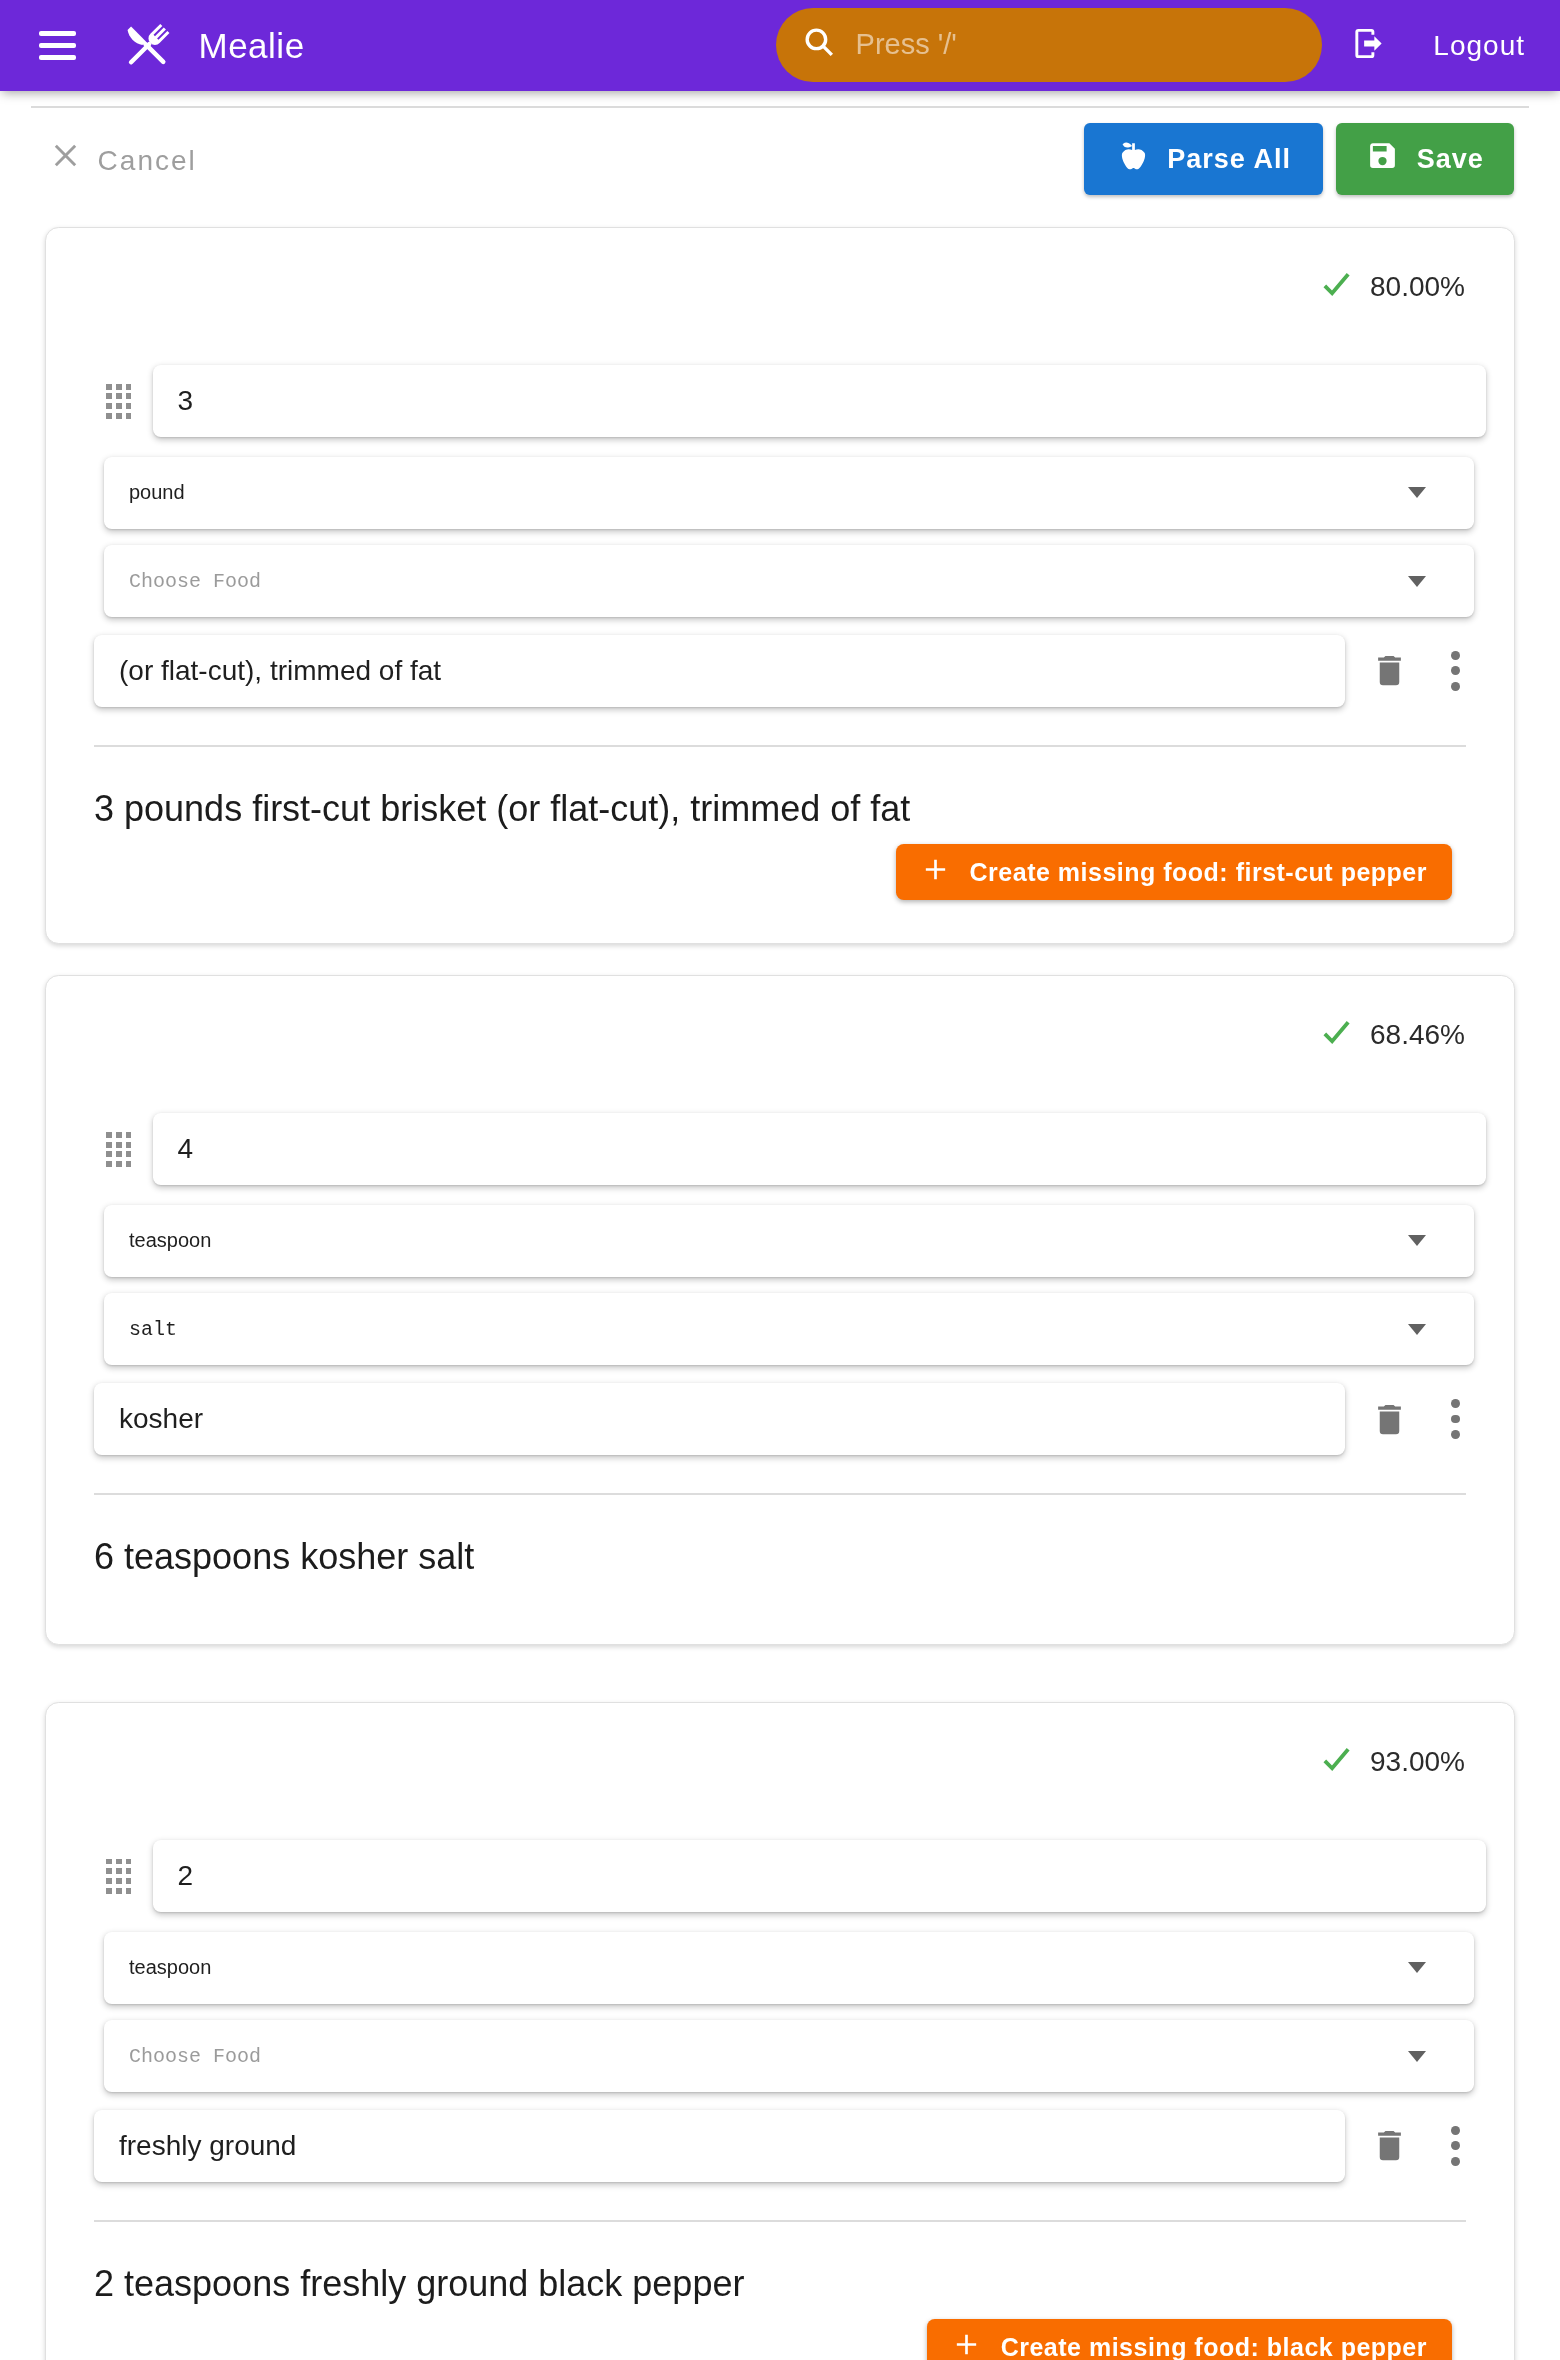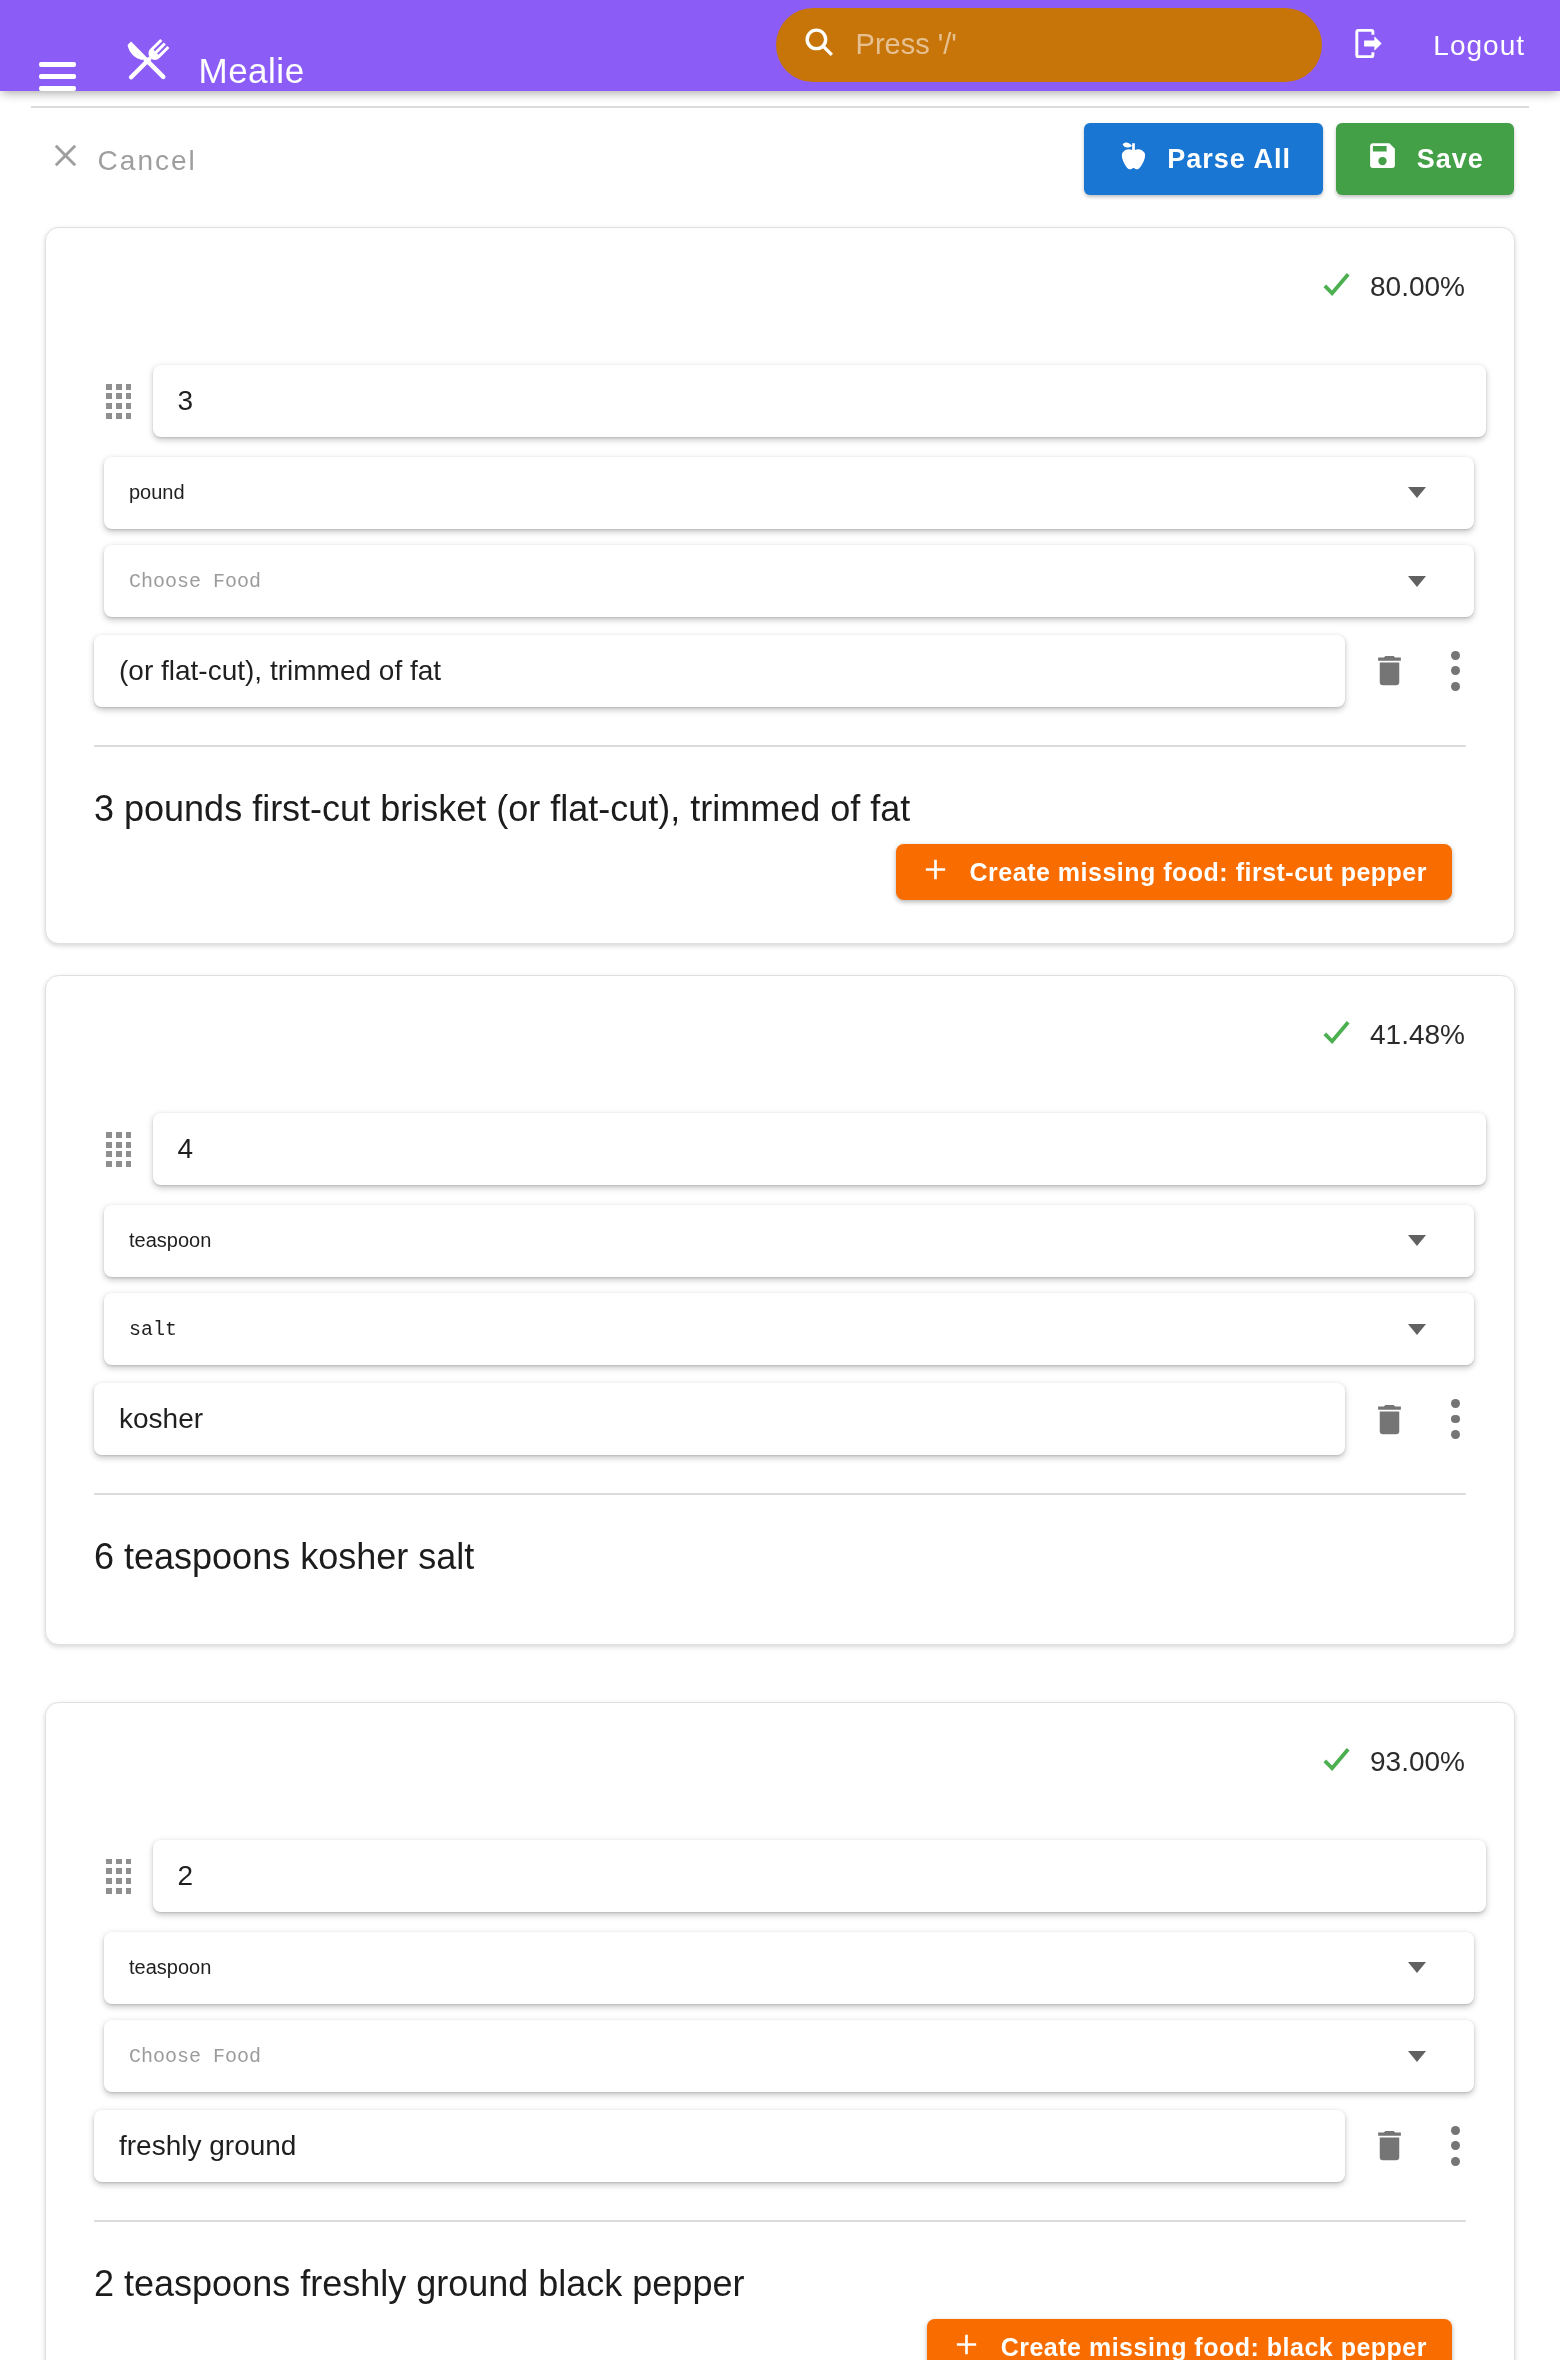--- a/index.html
+++ b/index.html
@@ -9,23 +9,23 @@
     overflow: hidden;
     background: #ffffff;
     font-family: "Liberation Sans", sans-serif;
     color: #212121;
   }
 
   
   .appbar {
     position: relative;
     height: 91px;
-    background: #8b5cf6;
+    background: #6d28d9;
     display: flex;
-    align-items: flex-end;
+    align-items: center;
     padding: 0 39px;
     box-shadow: 0 3.9px 9.8px -2px rgba(0,0,0,0.35);
     z-index: 10;
   }
   .hamburger { width: 37px; height: 29px; display: flex; flex-direction: column; justify-content: space-between; cursor: pointer; }
   .hamburger span { display: block; height: 4.9px; border-radius: 2px; background: #fff; }
   .logo { margin-left: 41px; width: 60px; height: 60px; }
   .app-title { color: #fff; font-size: 35px; font-weight: 500; letter-spacing: 0.5px; margin-left: 21.5px; }
   .searchbar {
     position: absolute; left: 776px; top: 7.8px;
@@ -265,21 +265,21 @@
     </div>
   </section>
 
   <section class="card card-2">
     <div class="conf-row">
       <span>
         <svg viewBox="0 0 24 24" width="35" height="35">
             <path fill="none" stroke="#4CAF50" stroke-width="2.6" d="M4 13 L9 18 L20 5"></path>
           </svg>
       </span>
-      <span class="conf-value">41.48%</span>
+      <span class="conf-value">68.46%</span>
     </div>
     <div class="row-qty">
       <div class="drag-handle">
           <i></i>
           <i></i>
           <i></i>
           <i></i>
           <i></i>
           <i></i>
           <i></i>

